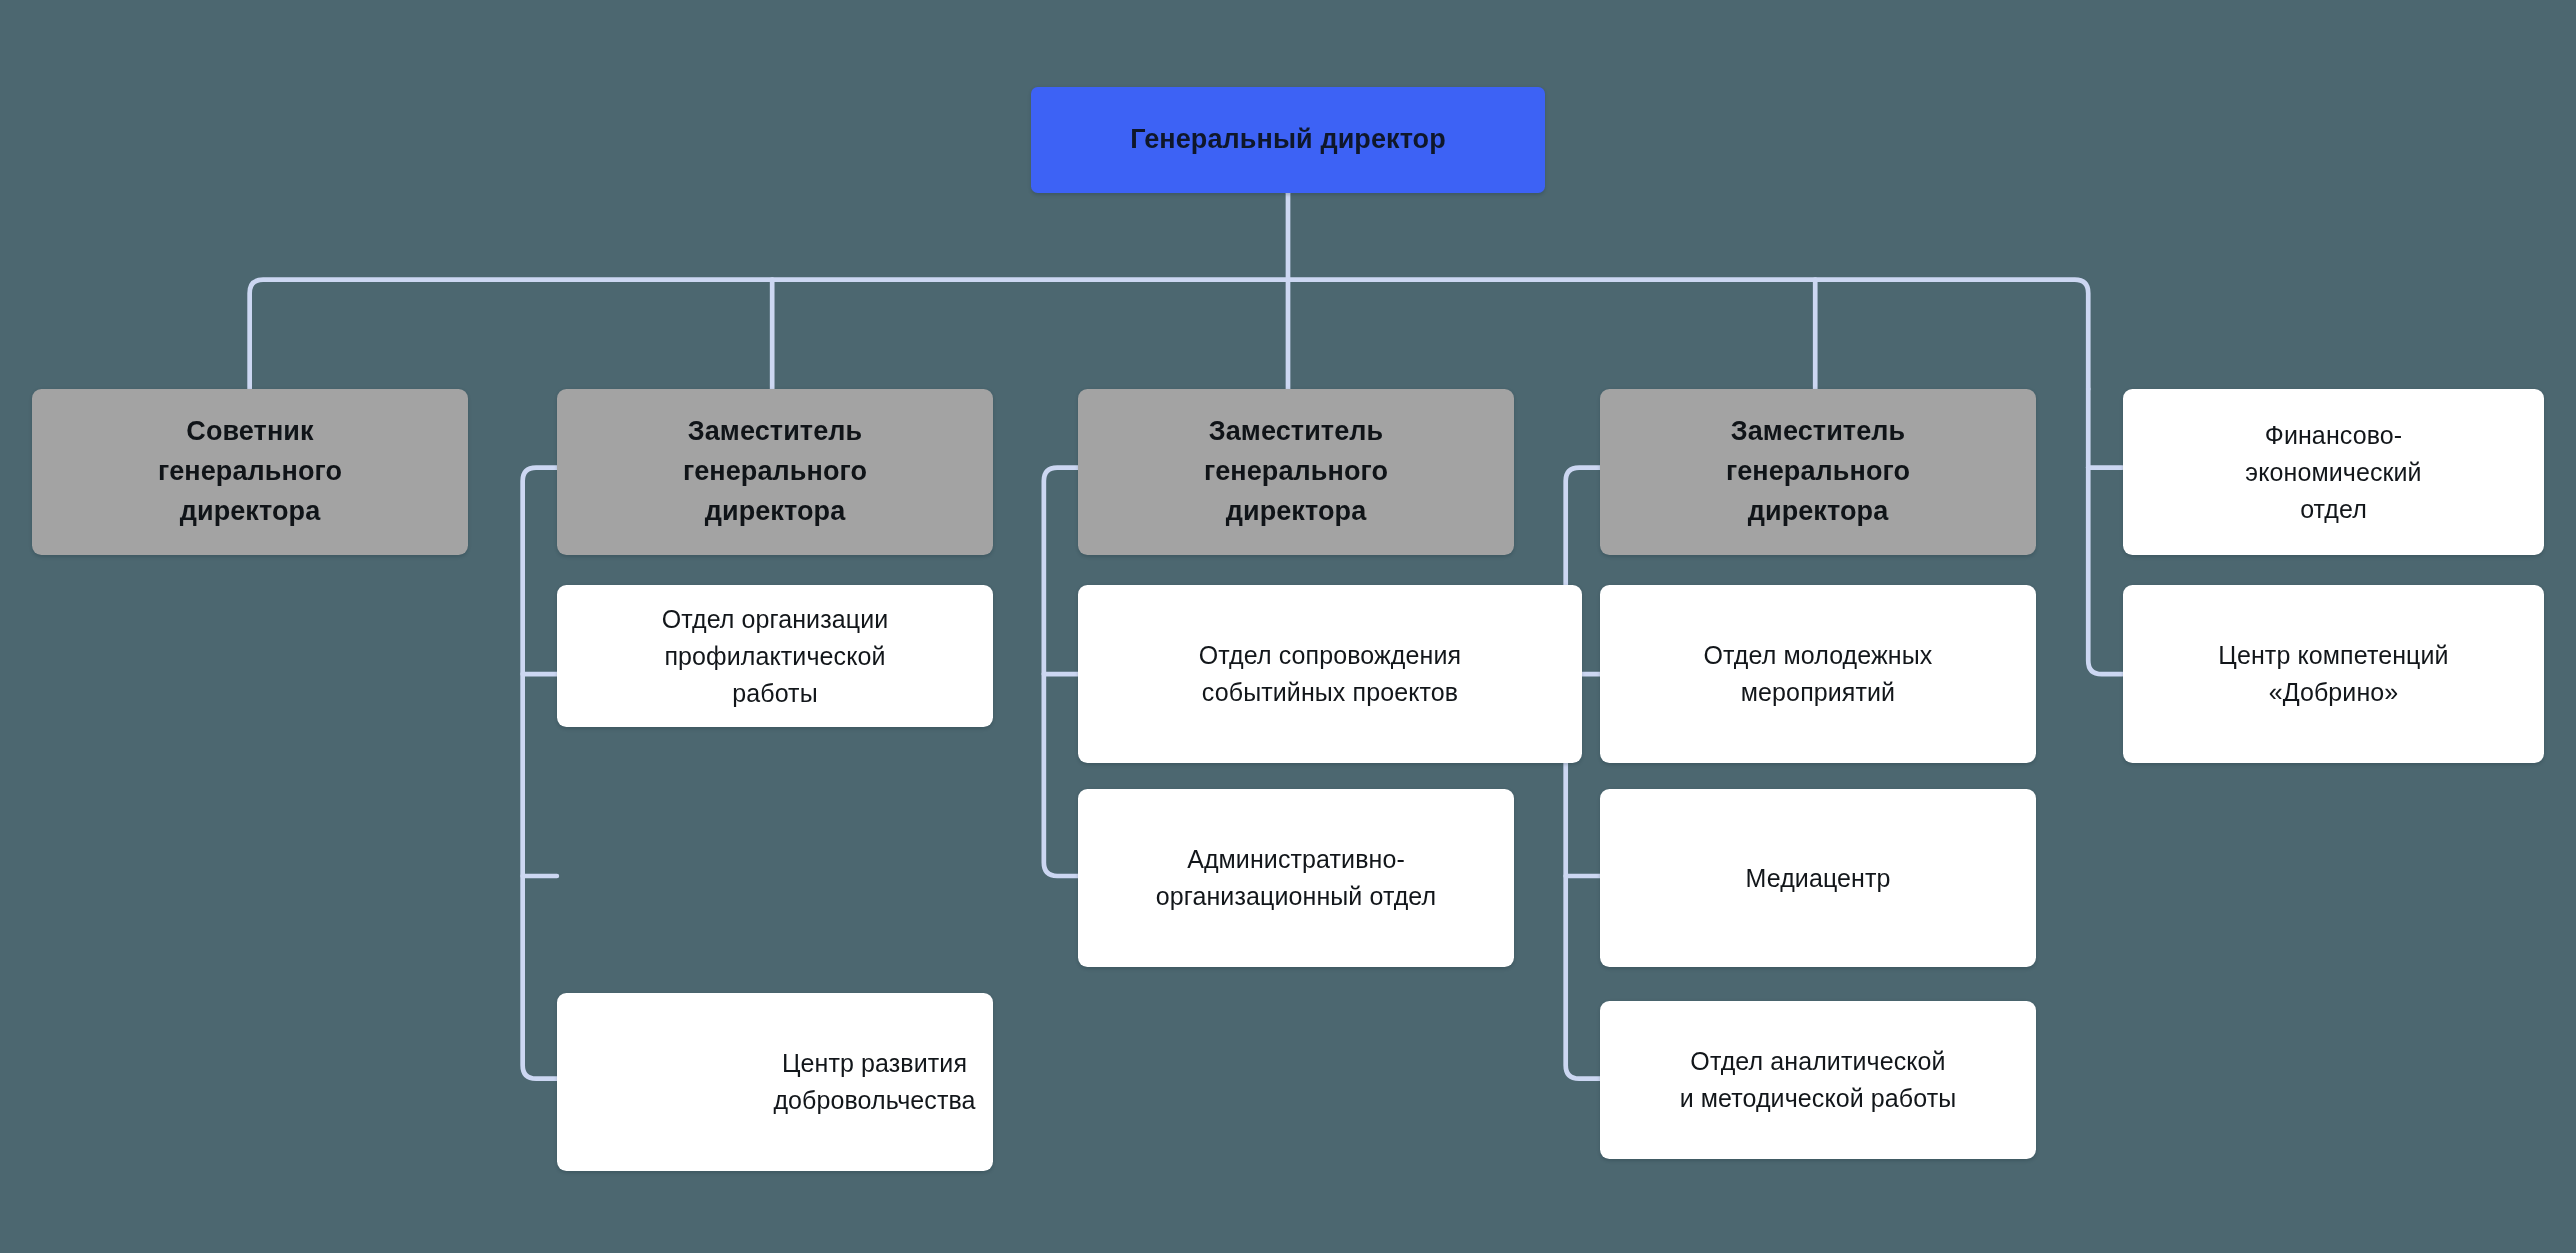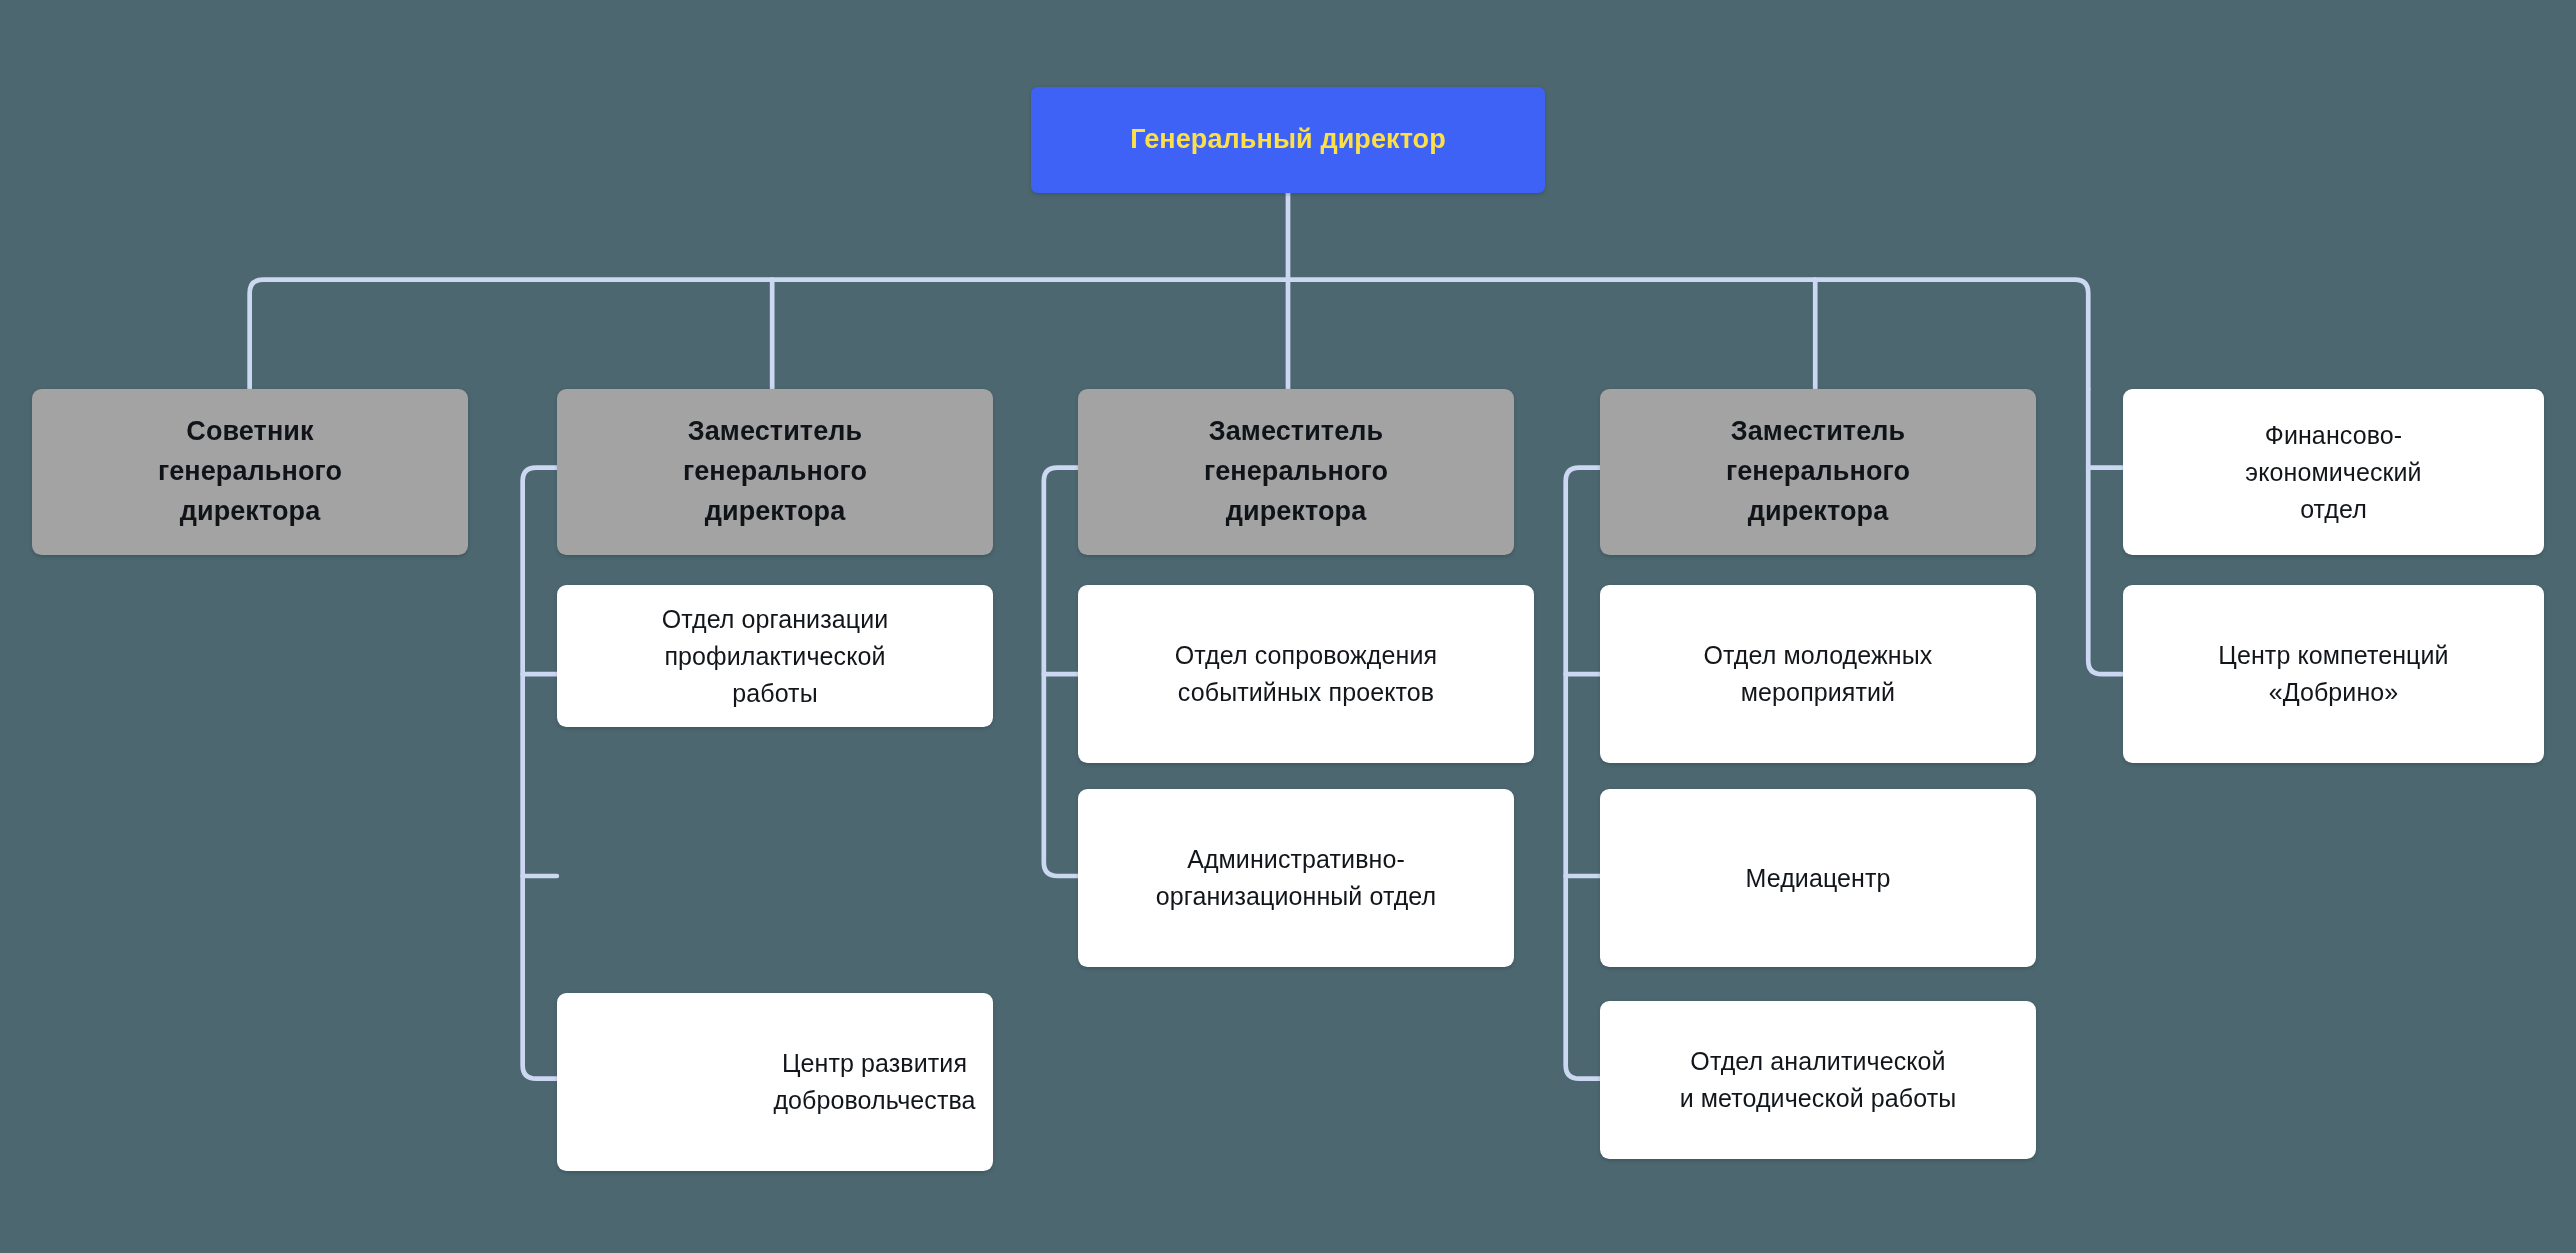--- a/index.html
+++ b/index.html
@@ -35,21 +35,21 @@
     justify-content: center;
     text-align: center;
     border-radius: 9.4px;
     padding: 6.7px 17.4px;
     line-height: 1.48;
     letter-spacing: 0.1px;
     box-shadow: 0 1.3px 3.4px rgba(20,40,50,0.22);
   }
   .node-root {
     background: #3d62f5;
-    color: #fde047;
+    color: #0f172a;
     font-size: 27px;
     font-weight: bold;
     border-radius: 6.7px;
   }
   .node-green {
     background: #a3a3a3;
     color: #101418;
     font-size: 27px;
     font-weight: bold;
   }
@@ -119,21 +119,21 @@
   <div class="node node-white" style="left:557px; top:993px; width:436px; height:178px;justify-content:flex-end;">
     <span class="node-label">Центр развития
 добровольчества</span>
   </div>
 
   <div class="node node-green" style="left:1078px; top:389px; width:436px; height:166px;">
     <span class="node-label">Заместитель
 генерального
 директора</span>
   </div>
-  <div class="node node-white" style="left:1078px; top:585px; width:456px; height:178px;">
+  <div class="node node-white" style="left:1078px; top:585px; width:504px; height:178px;">
     <span class="node-label">Отдел сопровождения
 событийных проектов</span>
   </div>
   <div class="node node-white" style="left:1078px; top:789px; width:436px; height:178px;">
     <span class="node-label">Административно-
 организационный отдел</span>
   </div>
 
   <div class="node node-green" style="left:1600px; top:389px; width:436px; height:166px;">
     <span class="node-label">Заместитель

